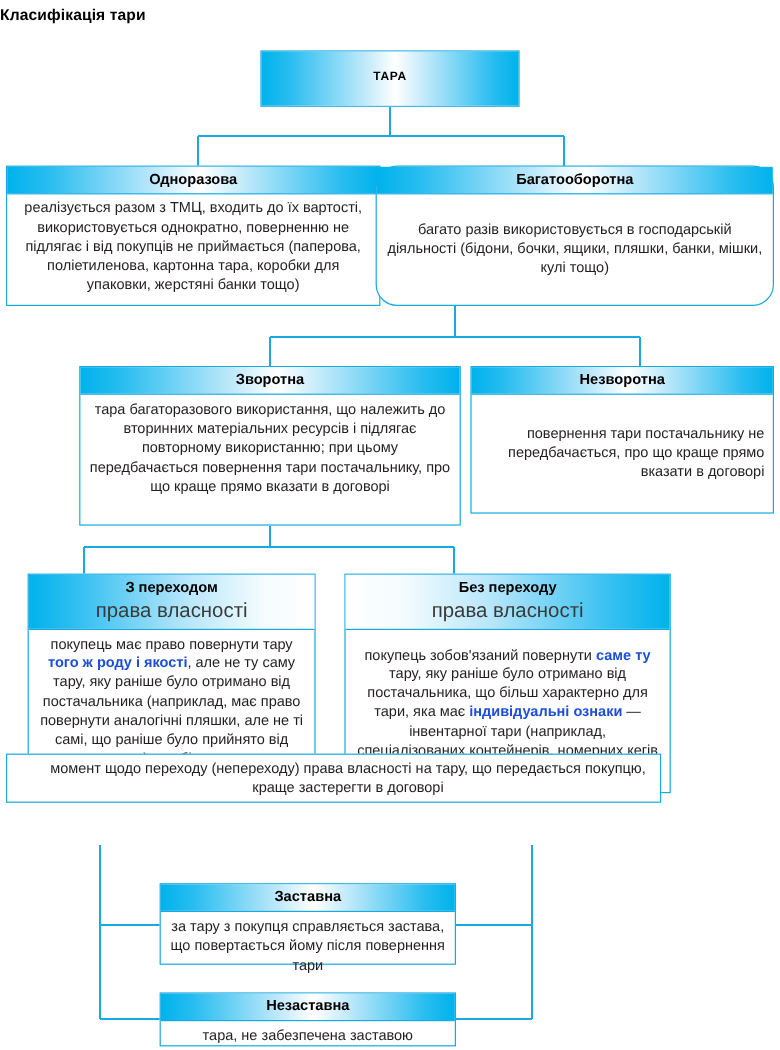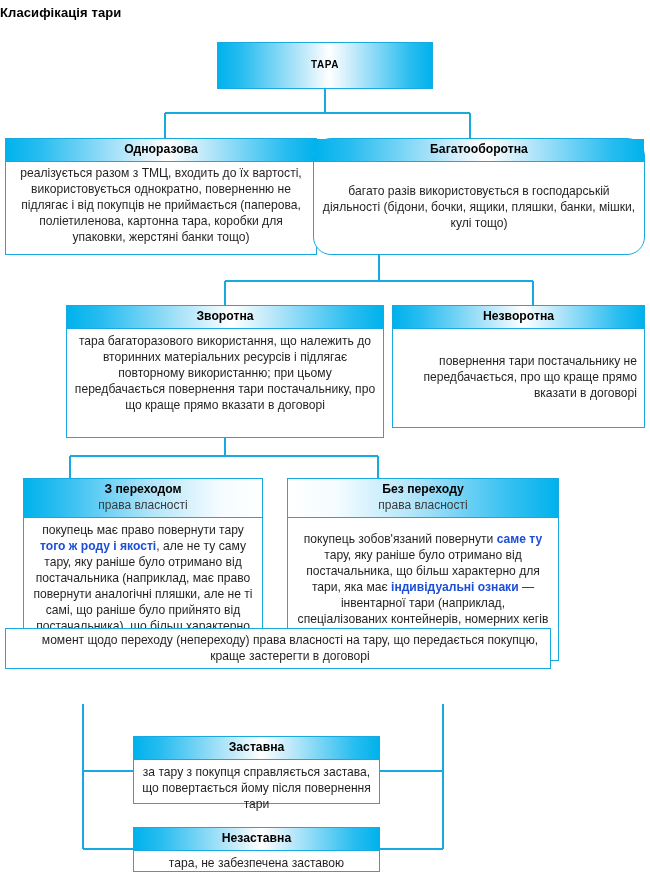--- a/index.html
+++ b/index.html
@@ -63,21 +63,21 @@
     color: #000000;
     line-height: 1.25;
     padding: 3px 4px 4px;
     border-bottom: 1.6px solid #17a9e0;
   }
   .node.no-hdr-rule .hdr { border-bottom: none; }
 
   .node .hdr .sub {
     display: block;
     font-weight: normal;
-    font-size: 12px;
+    font-size: 17px;
     color: #3a3a3a;
     padding-top: 1px;
   }
 
   
   .g-edge  { background: linear-gradient(to right, #00b2ec 0%, #28bdf0 11%, #bfe9fa 40%, #ffffff 52%, #bfe9fa 64%, #28bdf0 90%, #00b2ec 100%); }
   .g-ltr   { background: linear-gradient(to right, #00b2ec 0%, #35c0f1 18%, #b6e6fa 55%, #f4fcff 82%, #ffffff 100%); }
   .g-rtl   { background: linear-gradient(to right, #ffffff 0%, #f4fcff 18%, #b6e6fa 45%, #35c0f1 82%, #00b2ec 100%); }
 
   .node .body {

